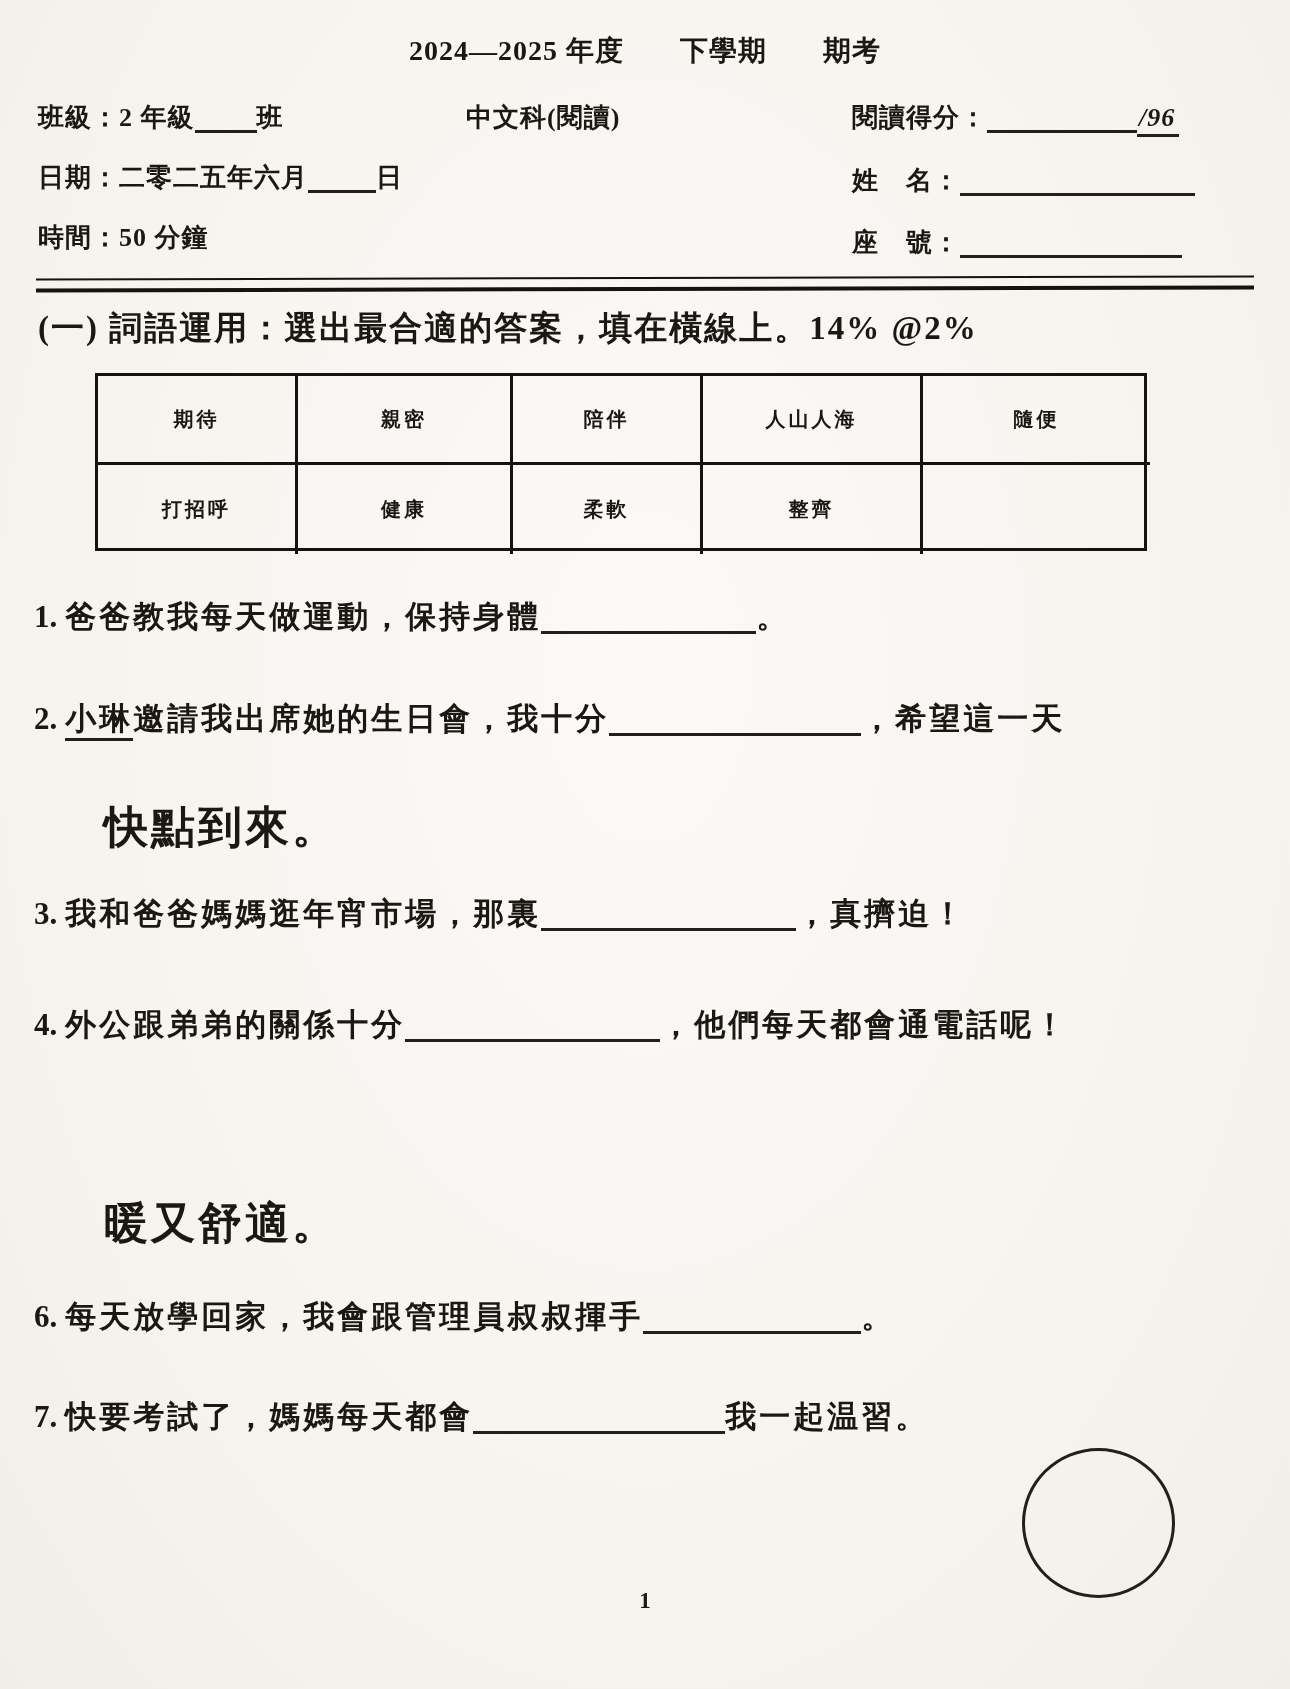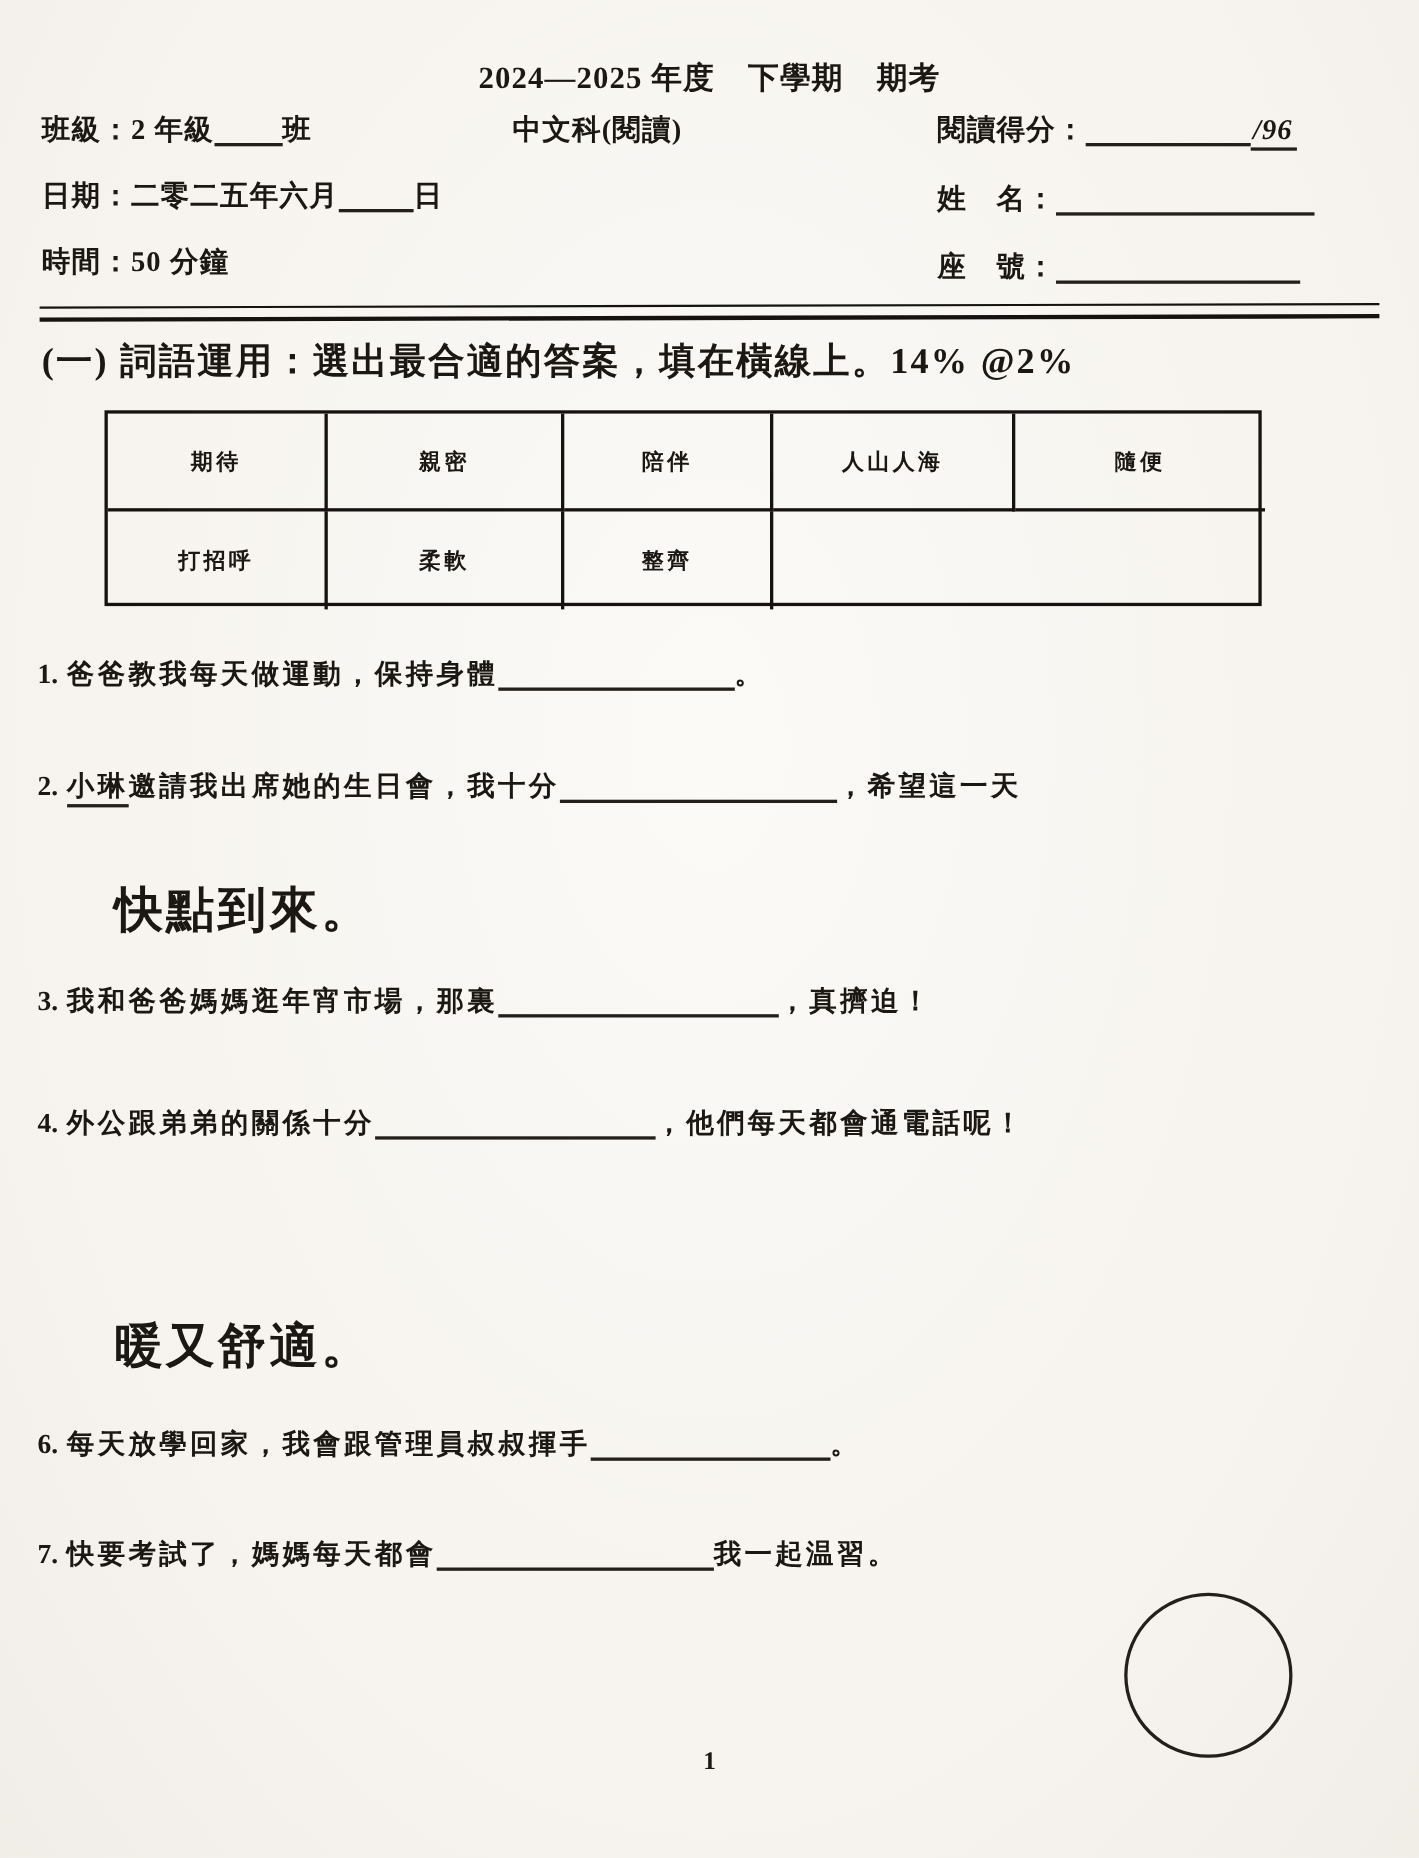--- a/index.html
+++ b/index.html
@@ -11,21 +11,21 @@
     background:#f8f6f1;
     background-image: radial-gradient(ellipse at 50% 40%, #fbfaf7 0%, #f6f3ee 70%, #f1eee8 100%);
     color:#1b1713;
     font-family:"Liberation Serif","DejaVu Serif",serif;
     font-weight:700;
     overflow:hidden;
   }
   .abs { position:absolute; white-space:nowrap; }
 
   
-  .title-row { top:52px; left:0; width:100%; display:flex; justify-content:center; gap:30px; font-size:28px; letter-spacing:1px; }
+  .title-row { top:32px; left:0; width:100%; display:flex; justify-content:center; gap:56px; font-size:28px; letter-spacing:1px; }
   .info { font-size:26px; letter-spacing:1px; }
   .blank { display:inline-block; border-bottom:3px solid #23201c; height:1em; vertical-align:-7px; }
   .score-total { border-bottom:3px solid #23201c; padding:0 4px 2px 2px; font-style:italic; }
 
   
   .rule { position:absolute; left:36px; width:1218px; background:#15120f; }
   .rule-thin { top:277px; height:2px; transform:rotate(-0.15deg); }
   .rule-thick { top:287px; height:4px; transform:rotate(-0.15deg); }
 
   
@@ -43,21 +43,21 @@
   .word-cell {
     border-right:3px solid #15120f;
     border-bottom:3px solid #15120f;
     display:flex; align-items:center; justify-content:center;
     font-size:20px; letter-spacing:3px;
   }
   .word-cell:nth-child(5n) { border-right:none; }
   .word-cell:nth-child(n+6) { border-bottom:none; }
 
   
-  .question { left:34px; font-size:25px; letter-spacing:3px; }
+  .question { left:34px; font-size:31px; letter-spacing:3px; }
   .q-cont { left:104px; font-size:44px; letter-spacing:3px; }
   .q-num { margin-right:8px; letter-spacing:0; }
   .u-name { border-bottom:3px solid #23201c; padding-bottom:2px; }
 
   
   .page-num { top:1588px; left:0; width:100%; text-align:center; font-size:23px; letter-spacing:0; }
   .grade-circle {
     position:absolute; left:1022px; top:1448px;
     width:153px; height:150px;
     border:3.5px solid #23201c; border-radius:50%;
@@ -100,20 +100,21 @@
 
   <div class="abs sec-heading">(一) 詞語運用：選出最合適的答案，填在橫線上。14% @2%</div>
 
   <div class="word-table">
     <div class="word-cell">期待</div>
     <div class="word-cell">親密</div>
     <div class="word-cell">陪伴</div>
     <div class="word-cell">人山人海</div>
     <div class="word-cell">隨便</div>
     <div class="word-cell">打招呼</div>
+    <div class="word-cell">健康</div>
     <div class="word-cell">柔軟</div>
     <div class="word-cell">整齊</div>
   </div>
 
   <div class="abs question" style="top:596px;">
     <span class="q-num">1.</span><span>爸爸教我每天做運動，保持身體</span><span class="blank" style="width:215px;"></span><span>。</span>
   </div>
 
   <div class="abs question" style="top:698px;">
     <span class="q-num">2.</span><span class="u-name">小琳</span><span>邀請我出席她的生日會，我十分</span><span class="blank" style="width:252px;"></span><span>，希望這一天</span>

